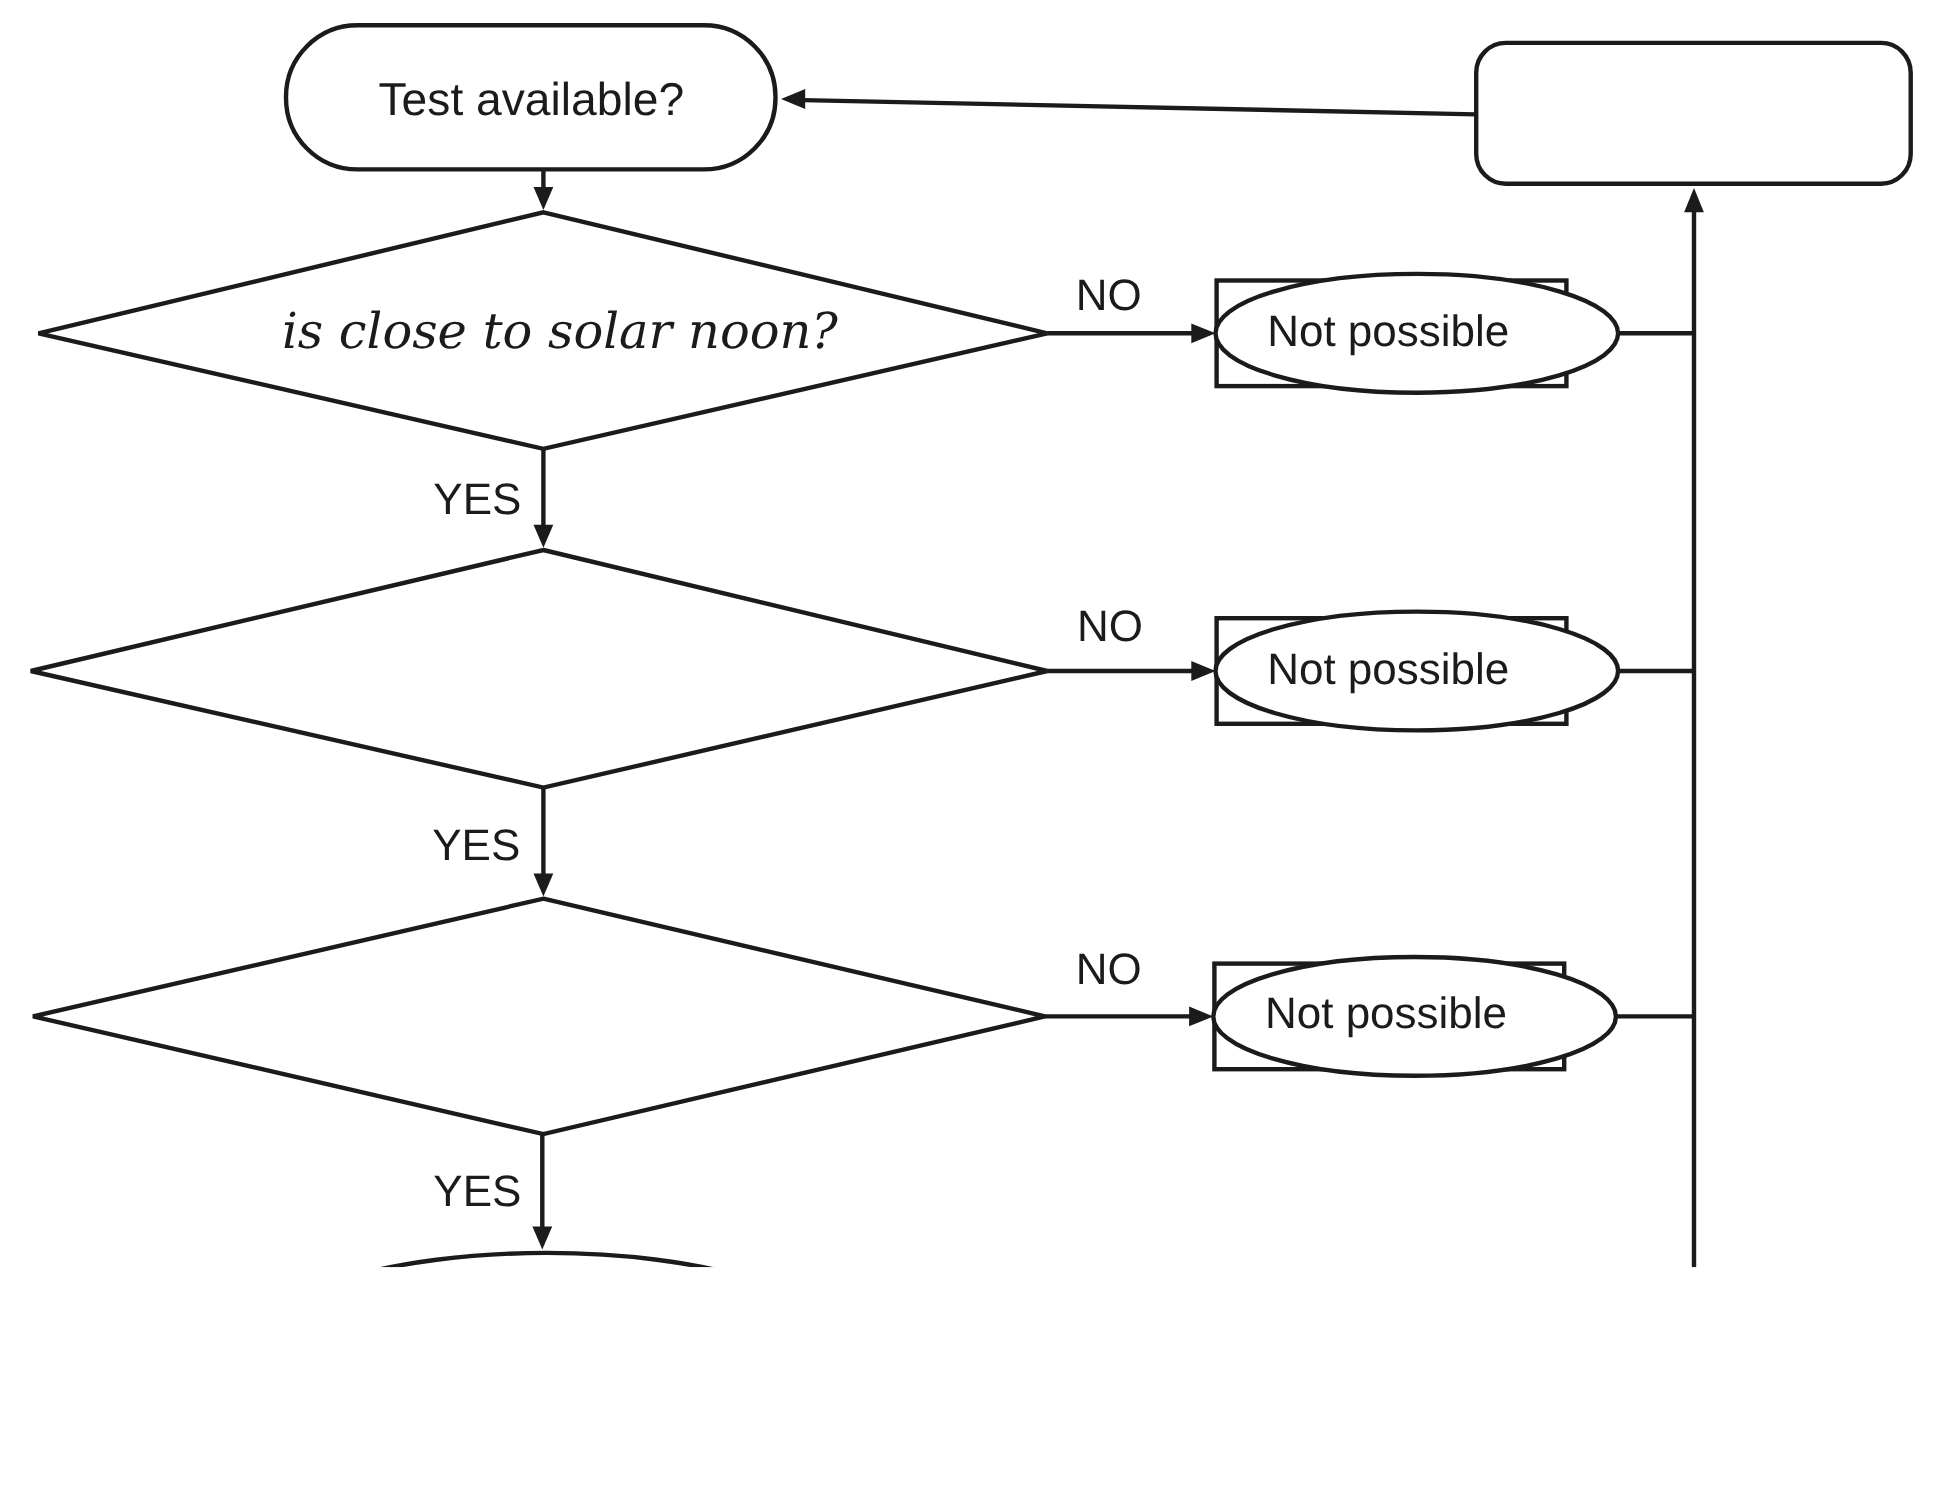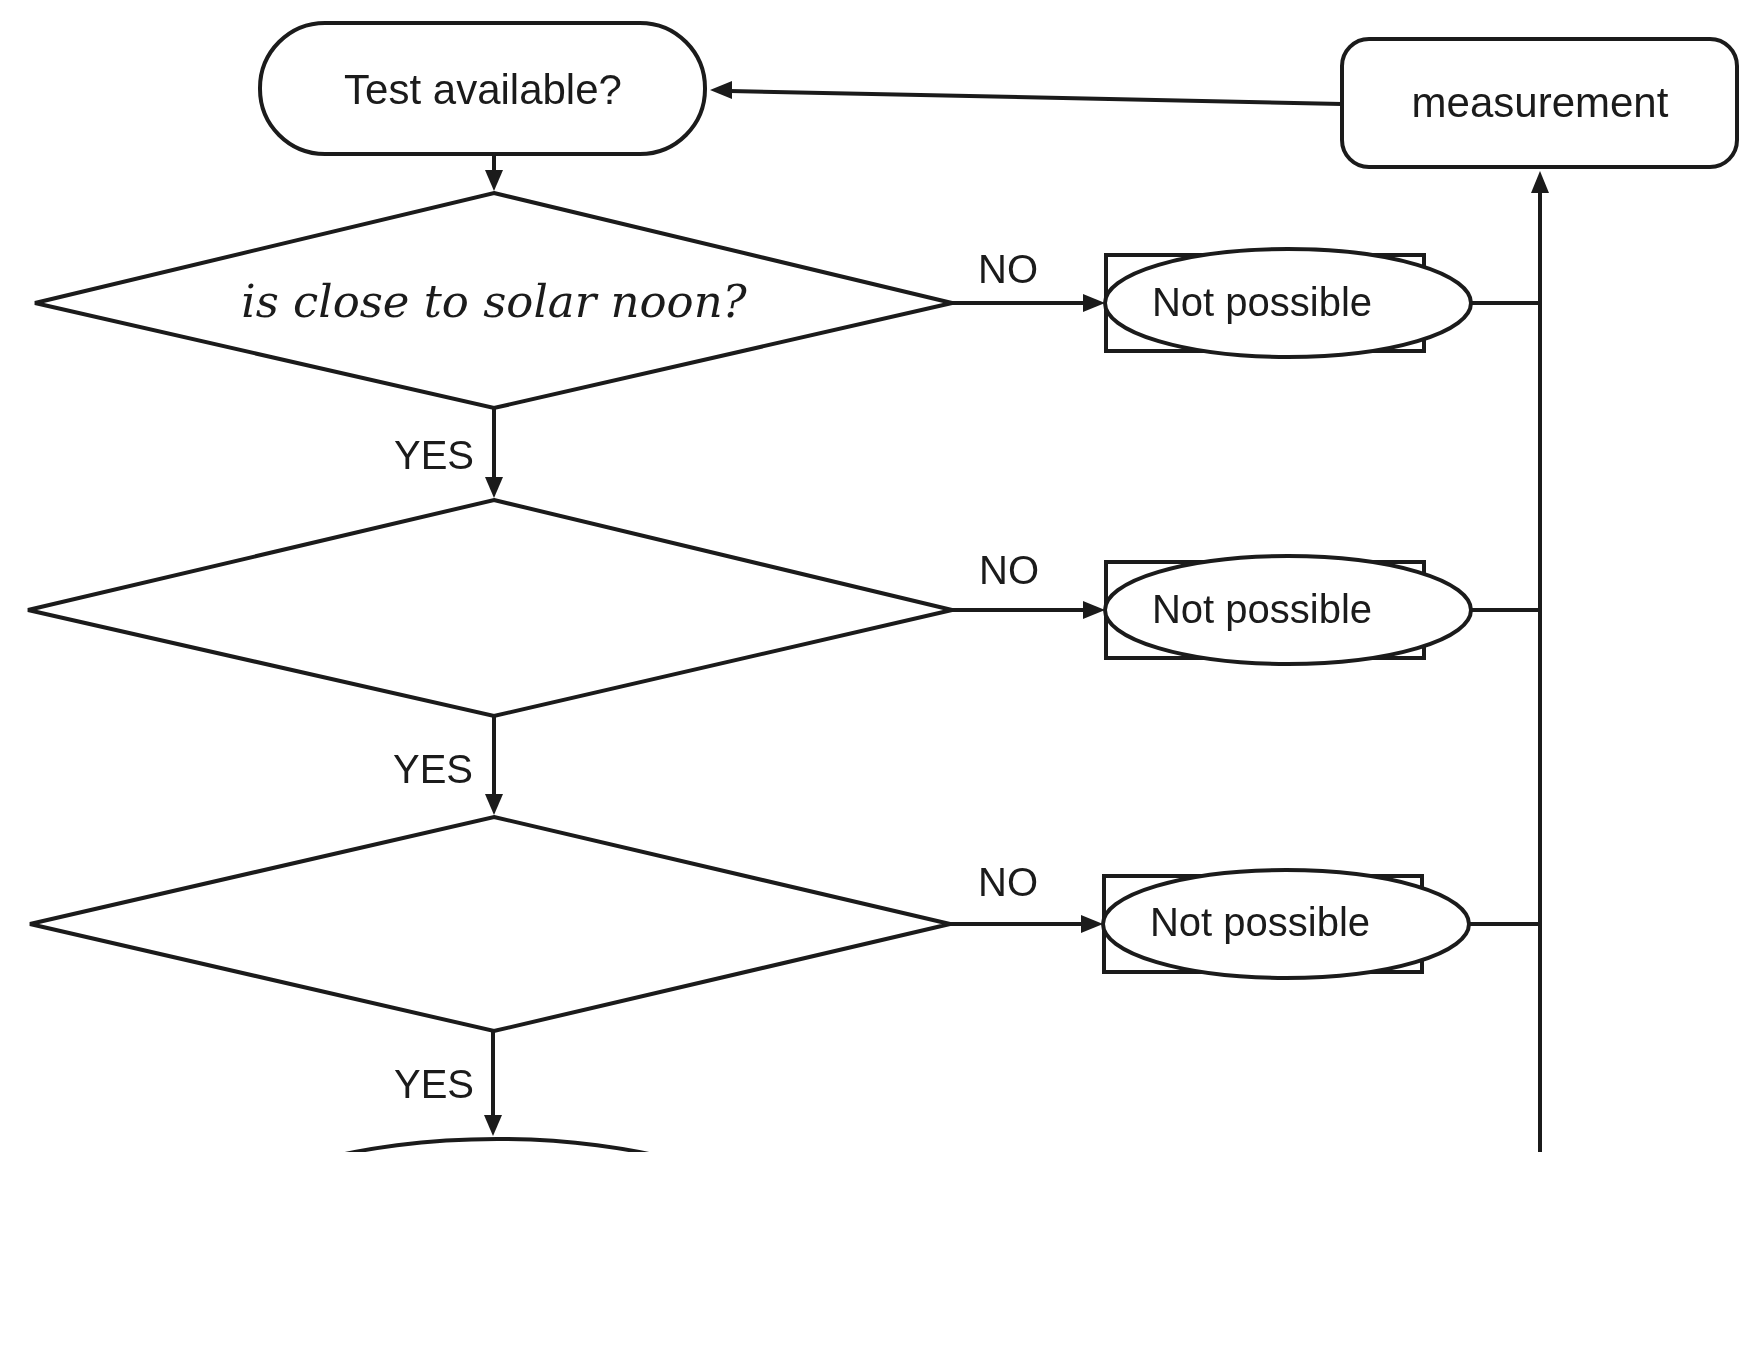--- a/index.html
+++ b/index.html
@@ -7,21 +7,21 @@
          font-family:"Liberation Sans", sans-serif;color:#1b1b1b;}
   .stage svg{position:absolute;left:0;top:0;}
   .label{position:absolute;transform:translate(-50%,-50%);white-space:nowrap;
          text-align:center;color:#1b1b1b;line-height:1.22;}
   .f-sans{font-family:"Liberation Sans", sans-serif;}
   .f-math{font-family:"DejaVu Serif", serif;}
   .it{font-style:italic;}
   .sz42{font-size:42px;}
   .sz40{font-size:40px;}
   .sz44{font-size:44px;}
-  .sz45{font-size:45px;}
+  .sz45{font-size:45px;margin-left:15px;}
   sub{font-size:0.66em;line-height:0;}
   .op{margin:0 10px;}
   .gap-l{margin-left:12px;}
 </style>
 </head>
 <body>
 
 <div class="stage">
 
   <svg width="1764" height="1356" viewBox="0 0 1764 1356" fill="none" stroke="#1b1b1b" stroke-width="4">
@@ -92,21 +92,20 @@
       <rect x="1104" y="876" width="318" height="96" fill="#ffffff"></rect>
       <ellipse cx="1286" cy="924" rx="183" ry="54" fill="#ffffff"></ellipse>
     </g>
 
     <ellipse cx="497" cy="1227" rx="272" ry="88" fill="#ffffff"></ellipse>
   </svg>
 
   <div class="label f-sans sz42" style="left:483px;top:90px;">Test available?</div>
 
   <div class="label f-sans sz42" style="left:1540px;top:103px;">
-    <div>measurement</div>
   </div>
 
   <div class="label f-math it sz45" style="left:494px;top:302px;">is close to solar noon?</div>
 
 
 
   <div class="label f-sans sz40" style="left:1008px;top:269px;">NO</div>
   <div class="label f-sans sz40" style="left:1009px;top:570px;">NO</div>
   <div class="label f-sans sz40" style="left:1008px;top:882px;">NO</div>
 

